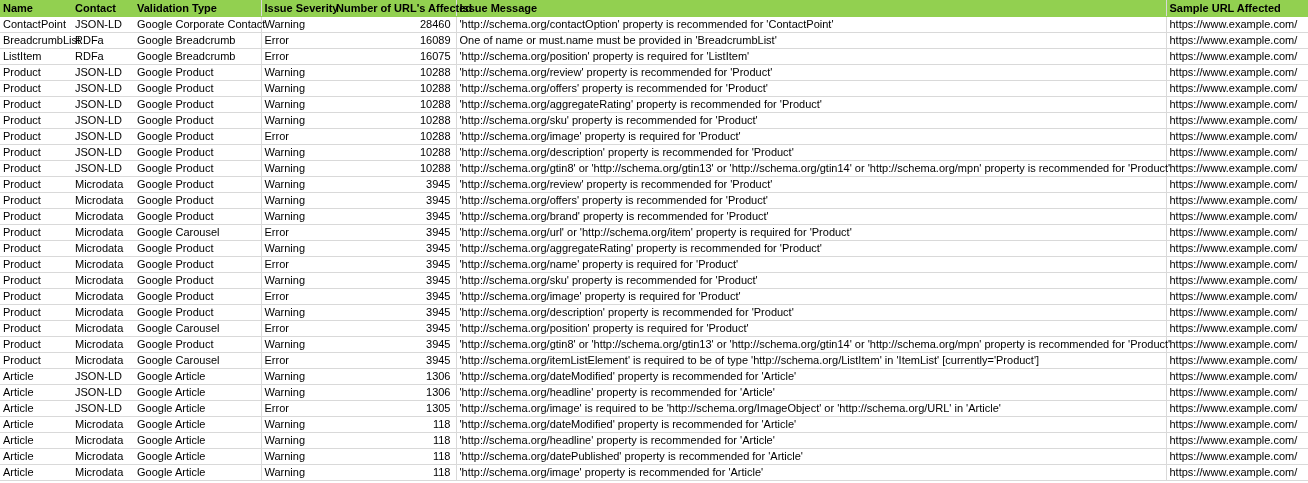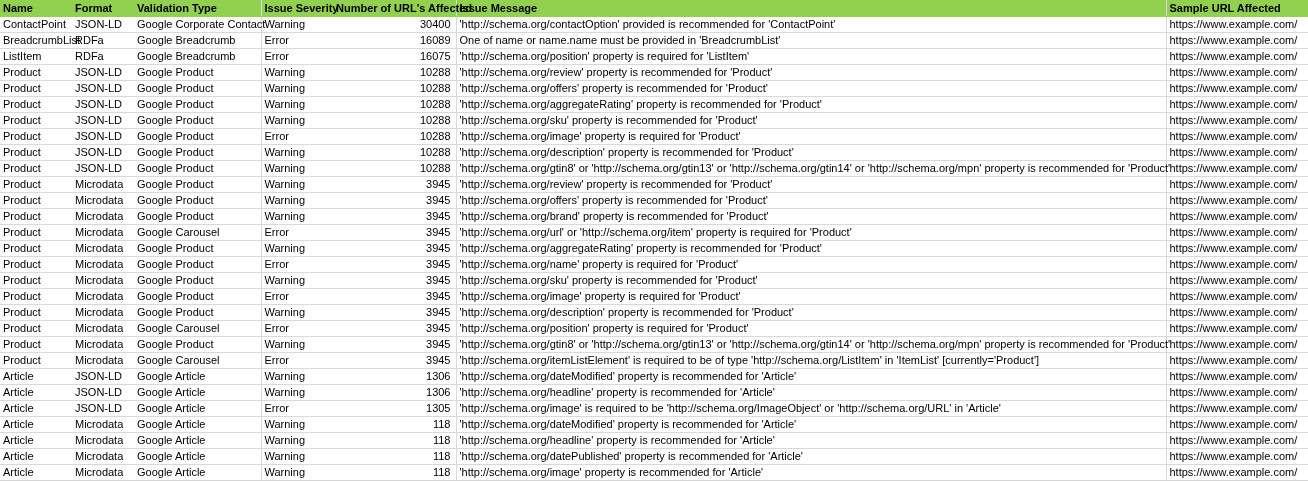--- a/index.html
+++ b/index.html
@@ -89,43 +89,43 @@
       <col class="c-format">
       <col class="c-valid">
       <col class="c-sev">
       <col class="c-num">
       <col class="c-msg">
       <col class="c-url">
     </colgroup>
     <tbody id="table-body">
       <tr class="header-row">
         <td class="c-type">Name</td>
-        <td class="c-format">Format</td>
+        <td class="c-format">Contact</td>
         <td class="c-valid">Validation Type</td>
         <td class="c-sev">Issue Severity</td>
         <td class="c-num">Number of URL's Affected</td>
         <td class="c-msg">Issue Message</td>
         <td class="c-url">Sample URL Affected</td>
       </tr>
     <tr class="data-row">
           <td class="c-type">ContactPoint</td>
           <td class="c-format">JSON-LD</td>
           <td class="c-valid">Google Corporate Contact</td>
           <td class="c-sev">Warning</td>
-          <td class="c-num">30400</td>
-          <td class="c-msg msg-cell"><span>'http://schema.org/contactOption' provided is recommended for 'ContactPoint'</span></td>
+          <td class="c-num">28460</td>
+          <td class="c-msg msg-cell"><span>'http://schema.org/contactOption' property is recommended for 'ContactPoint'</span></td>
           <td class="c-url url-cell">https://www.example.com/</td>
         </tr>
         <tr class="data-row">
           <td class="c-type">BreadcrumbList</td>
           <td class="c-format">RDFa</td>
           <td class="c-valid">Google Breadcrumb</td>
           <td class="c-sev">Error</td>
           <td class="c-num">16089</td>
-          <td class="c-msg msg-cell"><span>One of name or name.name must be provided in 'BreadcrumbList'</span></td>
+          <td class="c-msg msg-cell"><span>One of name or must.name must be provided in 'BreadcrumbList'</span></td>
           <td class="c-url url-cell">https://www.example.com/</td>
         </tr>
         <tr class="data-row">
           <td class="c-type">ListItem</td>
           <td class="c-format">RDFa</td>
           <td class="c-valid">Google Breadcrumb</td>
           <td class="c-sev">Error</td>
           <td class="c-num">16075</td>
           <td class="c-msg msg-cell"><span>'http://schema.org/position' property is required for 'ListItem'</span></td>
           <td class="c-url url-cell">https://www.example.com/</td>

